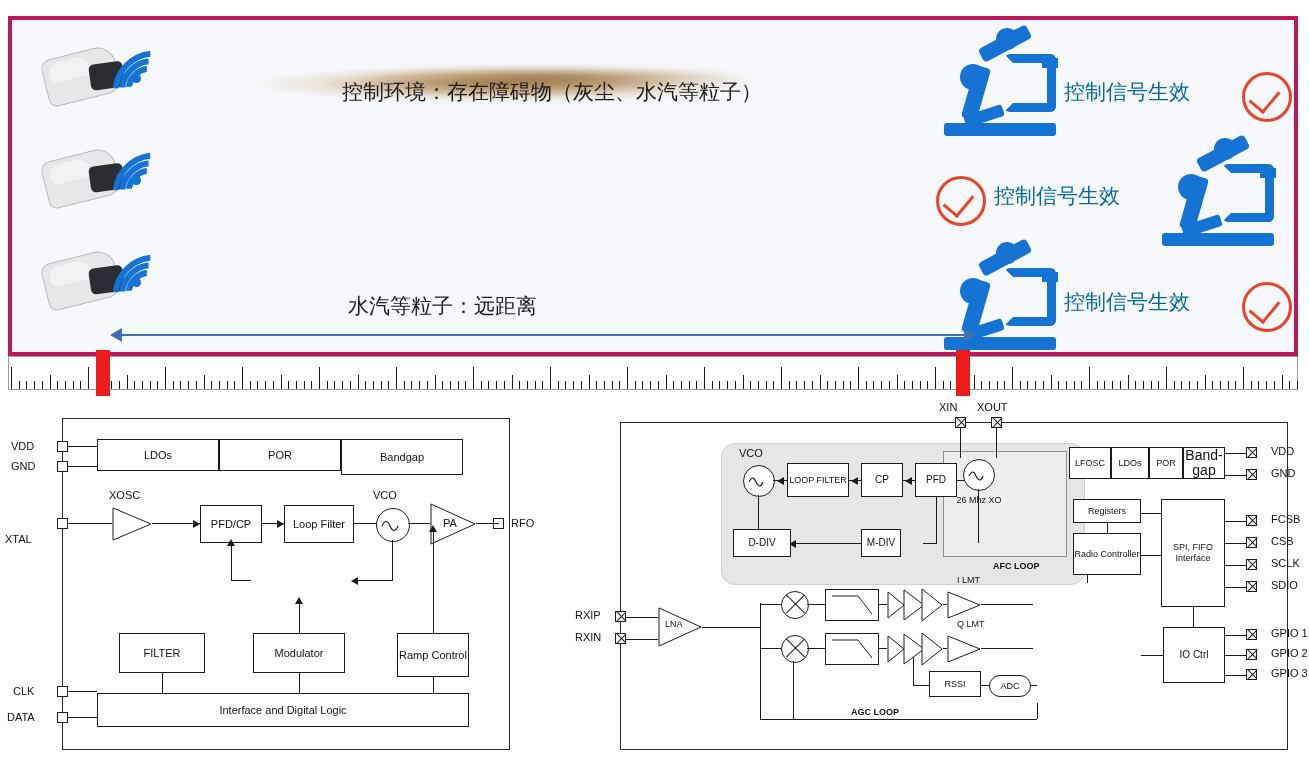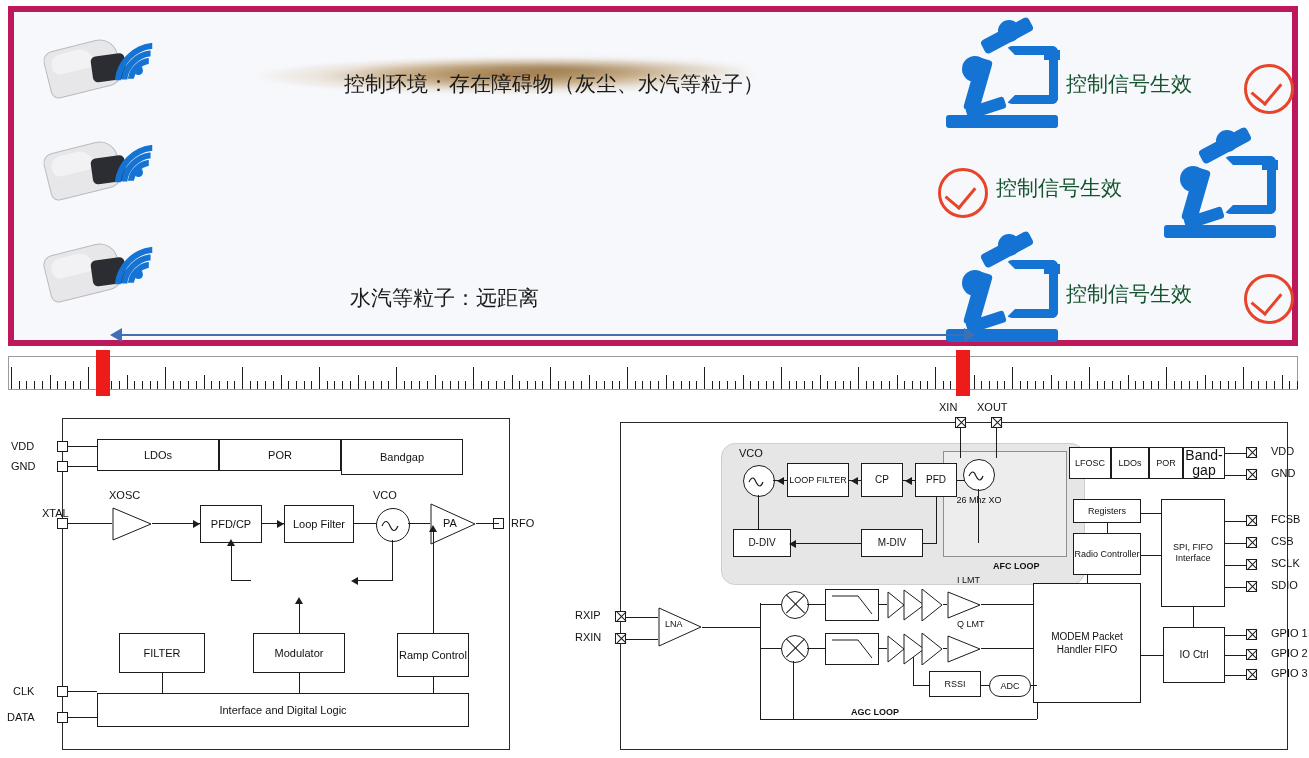--- a/index.html
+++ b/index.html
@@ -1,20 +1,20 @@
 <!DOCTYPE html>
 <html><head>
 <meta charset="utf-8">
 <style>
   html,body{margin:0;padding:0;background:#ffffff;}
   body{width:1309px;height:758px;font-family:"Liberation Sans",sans-serif;position:relative;overflow:hidden;}
 
   
-  #top-panel{position:absolute;left:8px;top:6px;width:1290px;height:340px;
-    background:#f7f8fc;border:6px solid #be185d;box-sizing:border-box;text-align:right;}
+  #top-panel{position:absolute;left:8px;top:16px;width:1290px;height:340px;
+    background:#f7f8fc;border:4px solid #be185d;box-sizing:border-box;text-align:right;}
 
   .scene-row{position:absolute;left:0;width:100%;height:100px;}
   #row-1{top:10px;}
   #row-2{top:112px;}
   #row-3{top:214px;}
 
   
   .remote{position:absolute;left:22px;top:14px;width:160px;height:70px;}
   .hand{position:absolute;left:10px;top:8px;width:72px;height:46px;
     background:#e7e7ea;border:1px solid #b9bac1;border-radius:10px 18px 14px 8px;
@@ -54,21 +54,21 @@
   .robot .base{position:absolute;left:4px;bottom:0;width:112px;height:13px;background:#1573d4;border-radius:3px;}
   .robot .seg1{position:absolute;left:28px;bottom:16px;width:16px;height:54px;background:#1573d4;border-radius:4px;transform:rotate(16deg);}
   .robot .seg2{position:absolute;left:38px;top:8px;width:54px;height:15px;background:#1573d4;border-radius:4px;transform:rotate(-28deg);}
   .robot .joint{position:absolute;left:20px;top:36px;width:26px;height:26px;border-radius:50%;background:#1573d4;}
   .robot .joint2{position:absolute;left:56px;top:0px;width:22px;height:22px;border-radius:50%;background:#1573d4;}
   .robot .claw{position:absolute;right:4px;top:26px;width:34px;height:40px;
     border:9px solid #1573d4;border-left-color:transparent;border-radius:6px;}
   .robot .claw2{position:absolute;right:2px;top:30px;width:16px;height:10px;background:#1573d4;}
   .robot .low{position:absolute;left:24px;bottom:14px;width:40px;height:12px;background:#1573d4;border-radius:3px;transform:rotate(-18deg);}
 
-  .sig{position:absolute;font-size:21px;color:#14532d;white-space:nowrap;}
+  .sig{position:absolute;font-size:21px;color:#0369a1;white-space:nowrap;}
   #sig-1{left:1052px;top:58px;}
   #sig-2{left:982px;top:162px;}
   #sig-3{left:1052px;top:268px;}
 
   .check{position:absolute;width:44px;height:44px;border:3px solid #e8442a;border-radius:50%;}
   .check:after{content:"";position:absolute;left:10px;top:9px;width:16px;height:24px;
     border:3px solid #e8442a;border-top:none;border-left:none;transform:rotate(40deg);}
   #check-1{left:1230px;top:52px;}
   #check-2{left:924px;top:156px;}
   #check-3{left:1230px;top:262px;}
@@ -449,21 +449,21 @@
 
   <div class="blk" style="left:34px;top:274px;width:372px;height:34px;">Interface and Digital Logic</div>
   <div class="ln" style="left:5px;top:272px;width:29px;height:1px;"></div>
   <div class="ln" style="left:5px;top:298px;width:29px;height:1px;"></div>
   <div class="ln" style="left:99px;top:254px;width:1px;height:20px;"></div>
   <div class="ln" style="left:236px;top:254px;width:1px;height:20px;"></div>
   <div class="ln" style="left:370px;top:258px;width:1px;height:16px;"></div>
 
   <div class="lbl" style="left:-52px;top:21px;">VDD</div>
   <div class="lbl" style="left:-52px;top:41px;">GND</div>
-  <div class="lbl" style="left:-58px;top:88px;margin-left:37px;">XTAL</div>
+  <div class="lbl" style="left:-58px;top:114px;">XTAL</div>
   <div class="lbl" style="left:-50px;top:266px;">CLK</div>
   <div class="lbl" style="left:-56px;top:292px;">DATA</div>
   <div class="lbl" style="left:448px;top:98px;">RFO</div>
 </div>
 
 <div class="diag" id="diag-right">
 
   <div id="afc-box"></div>
   <div id="xo-box"></div>
 
@@ -488,21 +488,21 @@
   <div class="blk" style="left:294px;top:40px;width:42px;height:34px;font-size:10px;">PFD</div>
 
   <div class="circ" style="left:342px;top:36px;width:30px;height:30px;">
     <svg width="28" height="28">
         <path d="M5,16 q4,-8 7,0 q4,8 7,0" fill="none" stroke="#1c1c1c" stroke-width="1.2"></path>
       </svg>
   </div>
   <div class="lbl" style="left:334px;top:72px;text-align:center;font-size:9px;line-height:1.2;width:48px;white-space:normal;">26 Mhz XO</div>
 
   <div class="blk" style="left:112px;top:106px;width:58px;height:28px;font-size:10px;">D-DIV</div>
-  <div class="blk" style="left:240px;top:106px;width:62px;height:28px;font-size:10px;">M-DIV</div>
+  <div class="blk" style="left:240px;top:106px;width:40px;height:28px;font-size:10px;">M-DIV</div>
 
   <div class="ln" style="left:152px;top:57px;width:14px;height:1px;"></div>
   <div class="arrowh left" style="left:156px;top:54px;"></div>
   <div class="ln" style="left:228px;top:57px;width:12px;height:1px;"></div>
   <div class="arrowh left" style="left:230px;top:54px;"></div>
   <div class="ln" style="left:282px;top:57px;width:12px;height:1px;"></div>
   <div class="arrowh left" style="left:284px;top:54px;"></div>
   <div class="ln" style="left:336px;top:57px;width:8px;height:1px;"></div>
   <div class="ln" style="left:137px;top:72px;width:1px;height:34px;"></div>
   <div class="ln" style="left:170px;top:120px;width:70px;height:1px;"></div>
@@ -604,21 +604,20 @@
   <div class="amp" style="left:326px;top:212px;">
     <svg width="34" height="28">
         <polygon points="1,1 1,27 33,14" fill="#fff" stroke="#1c1c1c" stroke-width="1"></polygon>
       </svg>
   </div>
   <div class="ln" style="left:322px;top:181px;width:4px;height:1px;"></div>
   <div class="ln" style="left:322px;top:225px;width:4px;height:1px;"></div>
   <div class="lbl" style="left:336px;top:152px;font-size:9px;">I LMT</div>
   <div class="lbl" style="left:336px;top:196px;font-size:9px;">Q LMT</div>
 
-  <div class="blk" style="left:412px;top:160px;width:108px;height:120px;font-size:10px;line-height:1.3;">MODEM Packet Handler FIFO</div>
   <div class="ln" style="left:360px;top:181px;width:52px;height:1px;"></div>
   <div class="ln" style="left:360px;top:225px;width:52px;height:1px;"></div>
   <div class="ln" style="left:466px;top:152px;width:1px;height:8px;"></div>
 
   <div class="blk" style="left:542px;top:204px;width:62px;height:56px;font-size:10px;line-height:1.25;">IO Ctrl</div>
   <div class="ln" style="left:520px;top:232px;width:22px;height:1px;"></div>
   <div class="ln" style="left:572px;top:184px;width:1px;height:20px;"></div>
 
   <div class="pinx" style="left:625px;top:206px;"></div>
   <div class="pinx" style="left:625px;top:226px;"></div>

